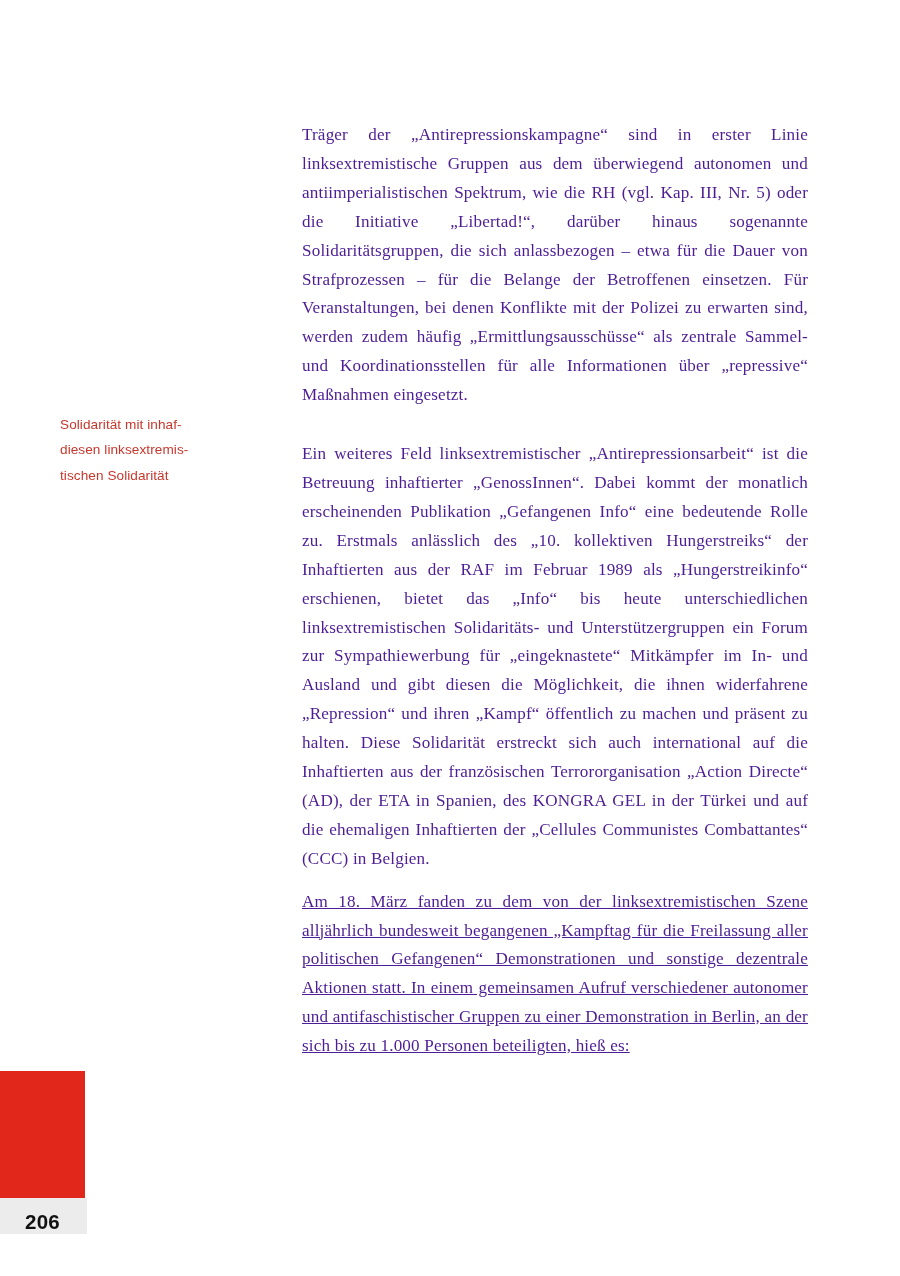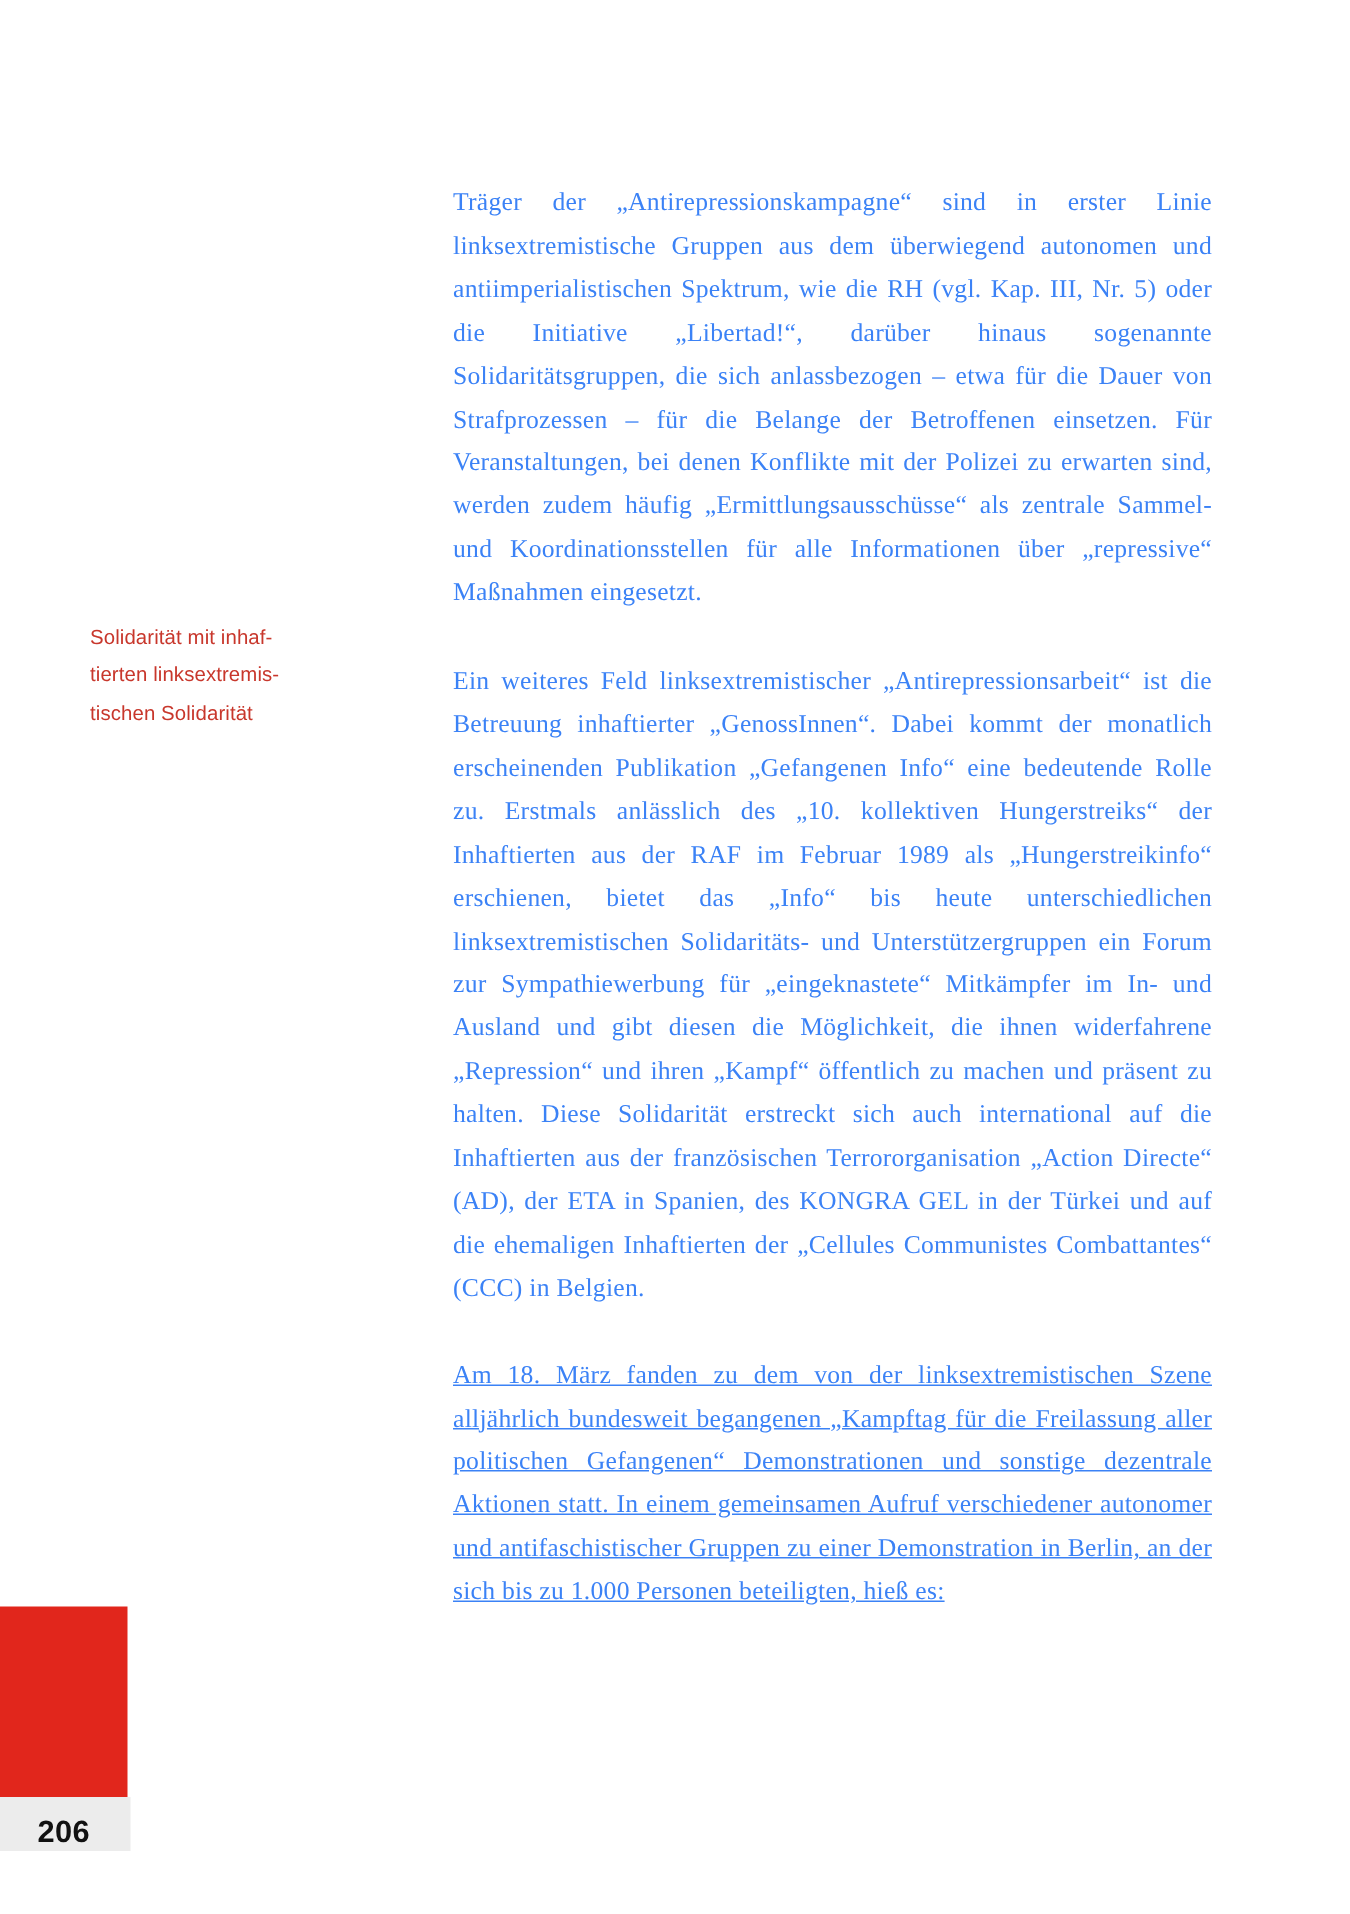--- a/index.html
+++ b/index.html
@@ -27,34 +27,34 @@
     left: 302px;
     top: 121px;
     width: 506px;
   }
 
   .para {
     margin: 0 0 28px 0;
     font-family: "Liberation Serif", "DejaVu Serif", serif;
     font-size: 17.1px;
     line-height: 28.9px;
-    color: #3b82f6;
+    color: #4c1d95;
     text-align: justify;
     text-justify: inter-word;
     hyphens: manual;
     letter-spacing: 0.01em;
   }
 
   .para:last-child {
     margin-bottom: 0;
     text-decoration: underline;
   }
 
   #para-1 { margin-bottom: 30px; }
-  #para-2 { margin-bottom: 29px; }
+  #para-2 { margin-bottom: 14px; }
 
   
   #margin-note {
     position: absolute;
     left: 60px;
     top: 412px;
     width: 213px;
     text-align: left;
     font-family: Liberation Sans, sans-serif;
     font-size: 13.6px;
@@ -103,21 +103,21 @@
   <div id="text-column">
     <p class="para" id="para-1">Träger der „Antirepressionskampagne“ sind in erster Linie linksextremistische Gruppen aus dem überwiegend autonomen und antiimperialistischen Spektrum, wie die RH (vgl. Kap. III, Nr. 5) oder die Initiative „Libertad!“, darüber hinaus sogenannte Solidaritätsgruppen, die sich anlassbezogen – etwa für die Dauer von Strafprozessen – für die Belange der Betroffenen einsetzen. Für Veranstaltungen, bei denen Konflikte mit der Polizei zu erwarten sind, werden zudem häufig „Ermittlungsausschüsse“ als zentrale Sammel- und Koordinationsstellen für alle Informationen über „repressive“ Maßnahmen eingesetzt.</p>
 
     <p class="para" id="para-2">Ein weiteres Feld linksextremistischer „Antirepressionsarbeit“ ist die Betreuung inhaftierter „GenossInnen“. Dabei kommt der monatlich erscheinenden Publikation „Gefangenen Info“ eine bedeutende Rolle zu. Erstmals anlässlich des „10. kollektiven Hungerstreiks“ der Inhaftierten aus der RAF im Februar 1989 als „Hungerstreikinfo“ erschienen, bietet das „Info“ bis heute unterschiedlichen linksextremistischen Solidaritäts- und Unterstützergruppen ein Forum zur Sympathiewerbung für „eingeknastete“ Mitkämpfer im In- und Ausland und gibt diesen die Möglichkeit, die ihnen widerfahrene „Repression“ und ihren „Kampf“ öffentlich zu machen und präsent zu halten. Diese Solidarität erstreckt sich auch international auf die Inhaftierten aus der französischen Terrororganisation „Action Directe“ (AD), der ETA in Spanien, des KONGRA GEL in der Türkei und auf die ehemaligen Inhaftierten der „Cellules Communistes Combattantes“ (CCC) in Belgien.</p>
 
     <p class="para" id="para-3">Am 18. März fanden zu dem von der linksextremistischen Szene alljährlich bundesweit begangenen „Kampftag für die Freilassung aller politischen Gefangenen“ Demonstrationen und sonstige dezentrale Aktionen statt. In einem gemeinsamen Aufruf verschiedener autonomer und antifaschistischer Gruppen zu einer Demonstration in Berlin, an der sich bis zu 1.000 Personen beteiligten, hieß es:</p>
   </div>
 
   <div id="margin-note">
     <span>Solidarität mit inhaf-</span><br>
-    <span>tierten linksextremis-</span><br>
+    <span>diesen linksextremis-</span><br>
     <span>tischen Solidarität</span>
   </div>
 
   <div id="red-block"></div>
 
   <div id="page-number-block">
     <span id="page-number">206</span>
   </div>
 
 </div>

